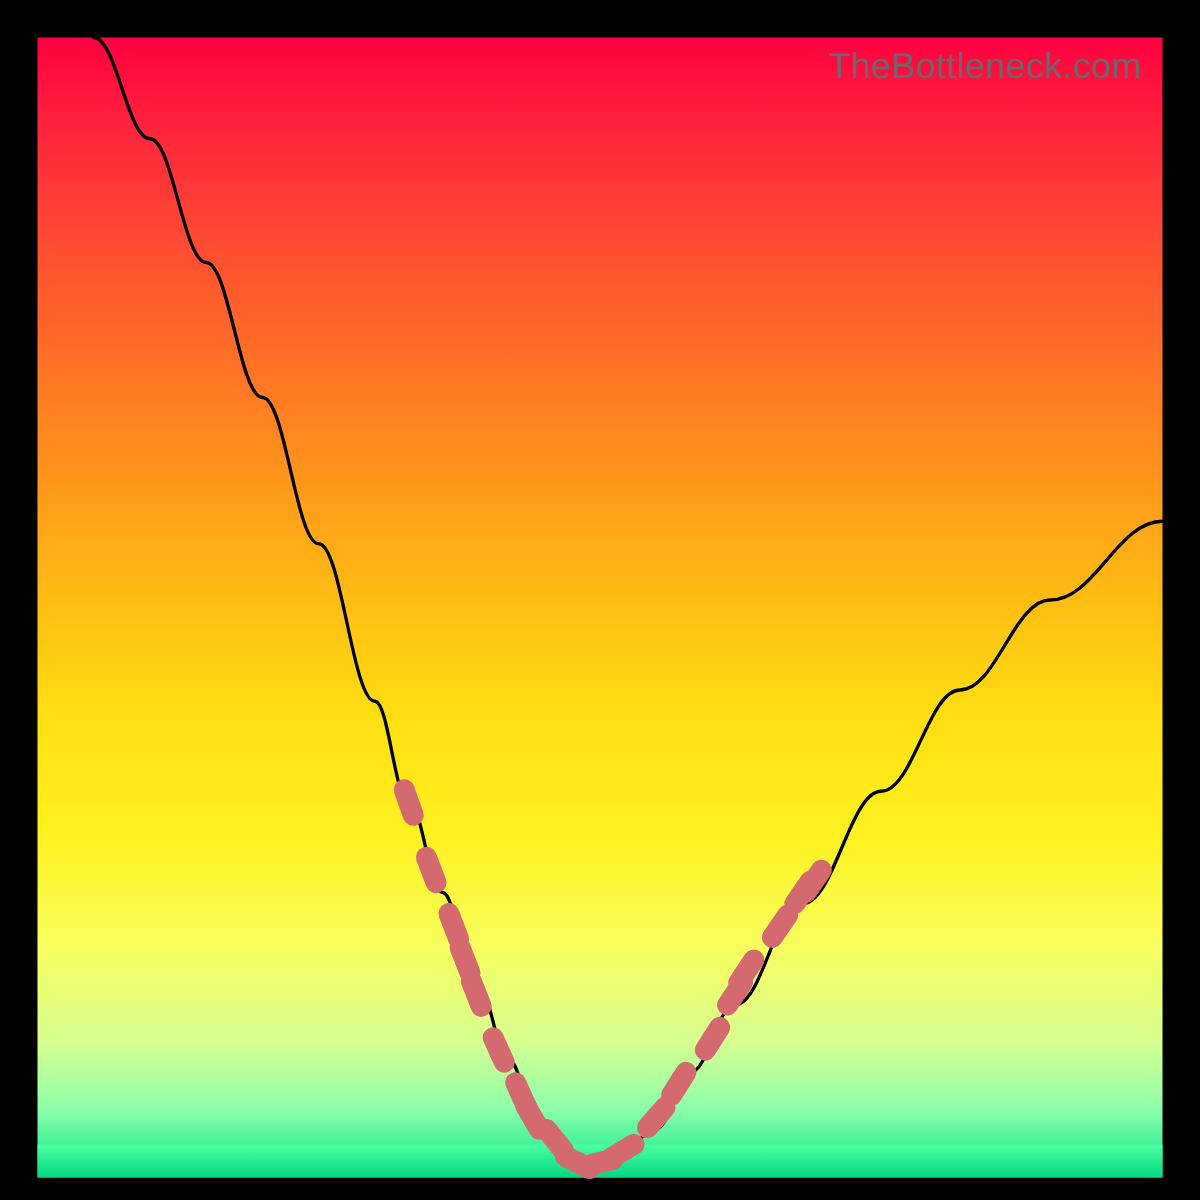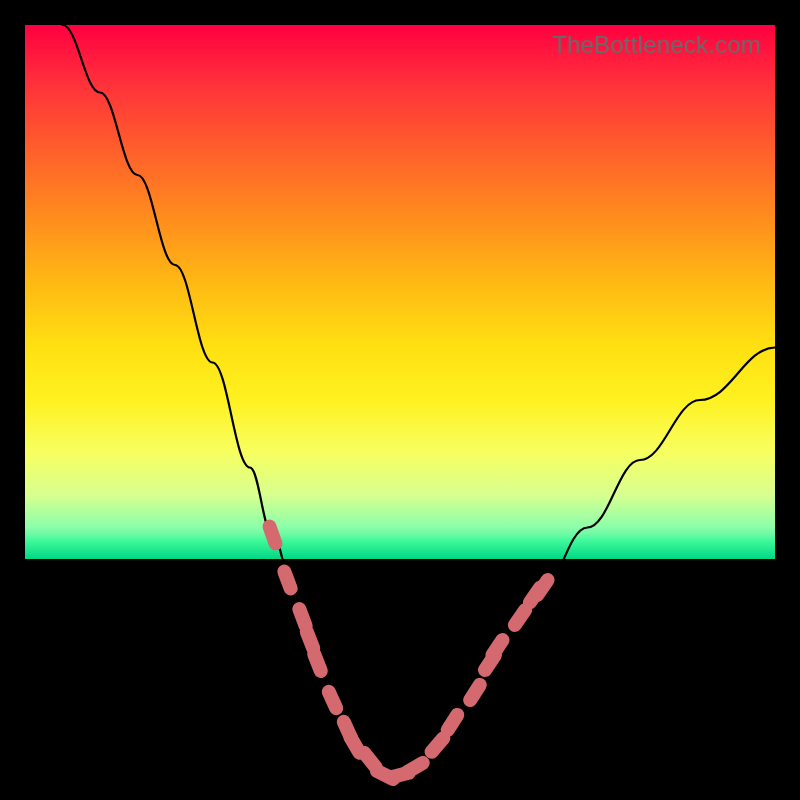--- a/index.html
+++ b/index.html
@@ -9,21 +9,21 @@
     height: 800px;
     background: #000;
     overflow: hidden;
     font-family: Arial, Helvetica, sans-serif;
   }
   .frame {
     position: absolute;
     left: 25px;
     top: 25px;
     width: 750px;
-    height: 534px;
+    height: 760px;
     background: linear-gradient(
       to bottom,
       #ff0040 0%,
       #ff2d3c 10%,
       #ff5a2d 22%,
       #ff8c1e 36%,
       #ffb814 48%,
       #ffe012 60%,
       #fff120 70%,
       #f7ff60 80%,

